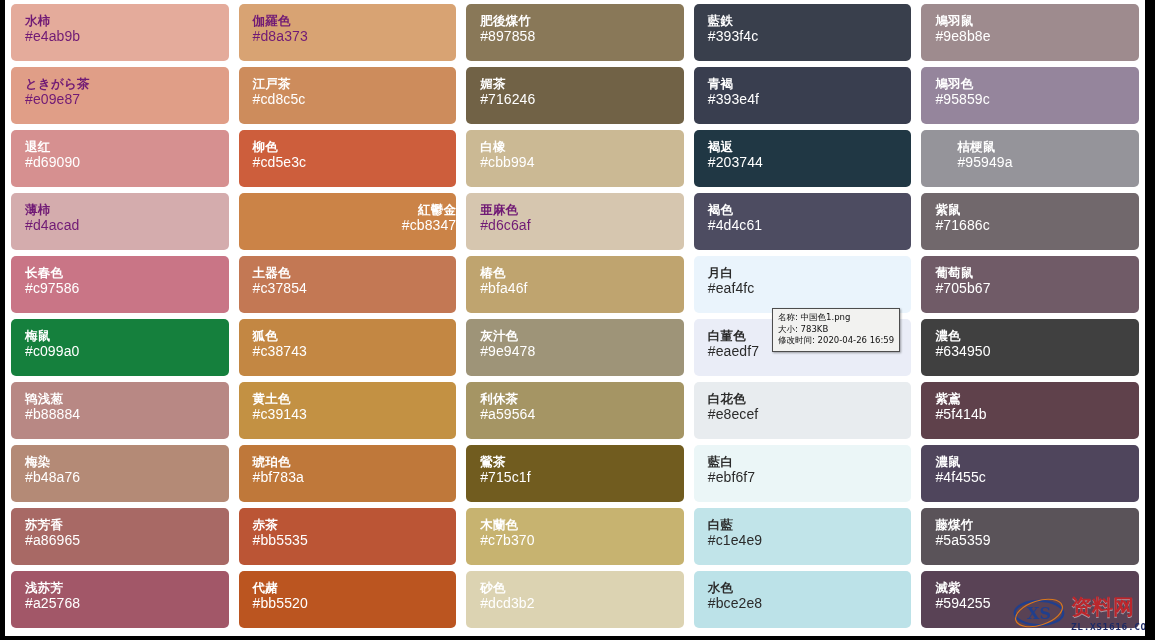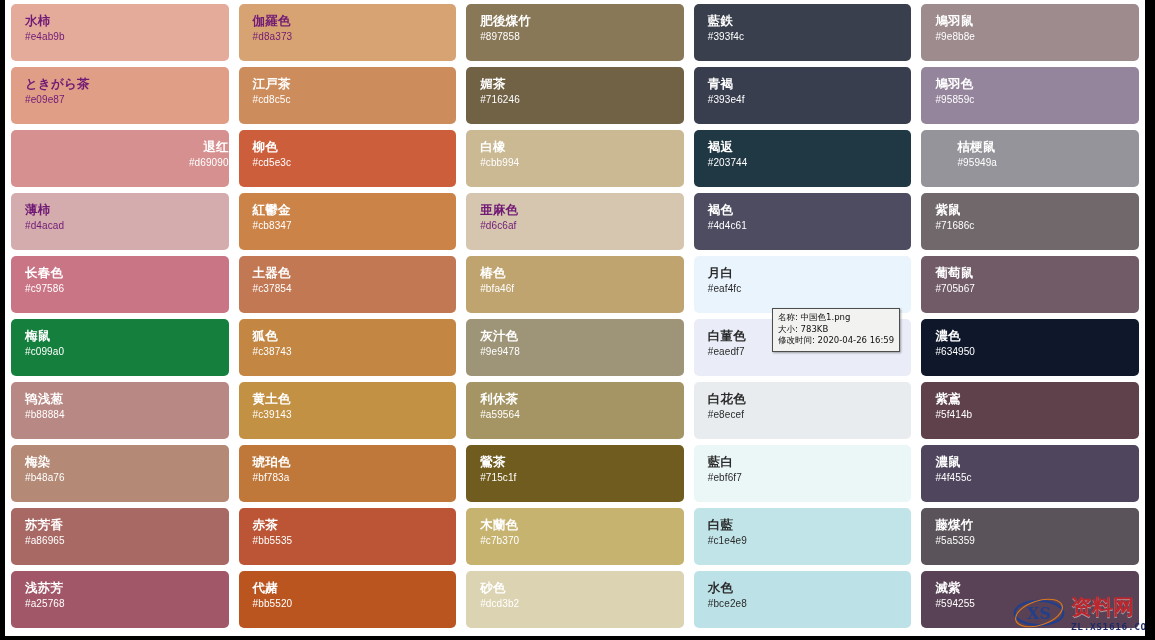--- a/index.html
+++ b/index.html
@@ -62,21 +62,21 @@
     display: block;
     font-size: 12.5px;
     line-height: 16px;
     font-weight: bold;
     letter-spacing: 0.2px;
     white-space: nowrap;
   }
 
   .swatch-hex {
     display: block;
-    font-size: 10px;
+    font-size: 14px;
     line-height: 15px;
     letter-spacing: 0.1px;
     white-space: nowrap;
   }
 
   .t-dark .swatch-name, .t-dark .swatch-hex { color: #701a75; }
   .t-light .swatch-name, .t-light .swatch-hex { color: #ffffff; }
   .t-ink .swatch-name, .t-ink .swatch-hex { color: #2b2b2b; }
 
   
@@ -160,21 +160,21 @@
     <div id="palette-grid">
         <div class="swatch-col">
           <div class="swatch t-dark" style="background: rgb(228, 171, 155);">
             <span class="swatch-name">水柿</span>
             <span class="swatch-hex">#e4ab9b</span>
           </div>
           <div class="swatch t-dark" style="background: rgb(224, 158, 135);">
             <span class="swatch-name">ときがら茶</span>
             <span class="swatch-hex">#e09e87</span>
           </div>
-          <div class="swatch t-light" style="background: rgb(214, 144, 144); text-align: right;">
+          <div class="swatch t-light" style="background: rgb(214, 144, 144);">
             <span class="swatch-name">退红</span>
             <span class="swatch-hex">#d69090</span>
           </div>
           <div class="swatch t-dark" style="background: rgb(212, 172, 173);">
             <span class="swatch-name">薄柿</span>
             <span class="swatch-hex">#d4acad</span>
           </div>
           <div class="swatch t-light" style="background: rgb(201, 117, 134);">
             <span class="swatch-name">长春色</span>
             <span class="swatch-hex">#c97586</span>
@@ -206,21 +206,21 @@
             <span class="swatch-hex">#d8a373</span>
           </div>
           <div class="swatch t-light" style="background: rgb(205, 140, 92);">
             <span class="swatch-name">江戸茶</span>
             <span class="swatch-hex">#cd8c5c</span>
           </div>
           <div class="swatch t-light" style="background: rgb(205, 94, 60);">
             <span class="swatch-name">柳色</span>
             <span class="swatch-hex">#cd5e3c</span>
           </div>
-          <div class="swatch t-light" style="background: rgb(203, 131, 71);">
+          <div class="swatch t-light" style="background: rgb(203, 131, 71); text-align: right;">
             <span class="swatch-name">紅鬱金</span>
             <span class="swatch-hex">#cb8347</span>
           </div>
           <div class="swatch t-light" style="background: rgb(195, 120, 84);">
             <span class="swatch-name">土器色</span>
             <span class="swatch-hex">#c37854</span>
           </div>
           <div class="swatch t-light" style="background: rgb(195, 135, 67);">
             <span class="swatch-name">狐色</span>
             <span class="swatch-hex">#c38743</span>
@@ -340,21 +340,21 @@
             <span class="swatch-hex">#95949a</span>
           </div>
           <div class="swatch t-light" style="background: rgb(113, 104, 108);">
             <span class="swatch-name">紫鼠</span>
             <span class="swatch-hex">#71686c</span>
           </div>
           <div class="swatch t-light" style="background: rgb(112, 91, 103);">
             <span class="swatch-name">葡萄鼠</span>
             <span class="swatch-hex">#705b67</span>
           </div>
-          <div class="swatch t-light" style="background: #0f172a;">
+          <div class="swatch t-light" style="background: #404040;">
             <span class="swatch-name">濃色</span>
             <span class="swatch-hex">#634950</span>
           </div>
           <div class="swatch t-light" style="background: rgb(95, 65, 75);">
             <span class="swatch-name">紫鳶</span>
             <span class="swatch-hex">#5f414b</span>
           </div>
           <div class="swatch t-light" style="background: rgb(79, 69, 92);">
             <span class="swatch-name">濃鼠</span>
             <span class="swatch-hex">#4f455c</span>

